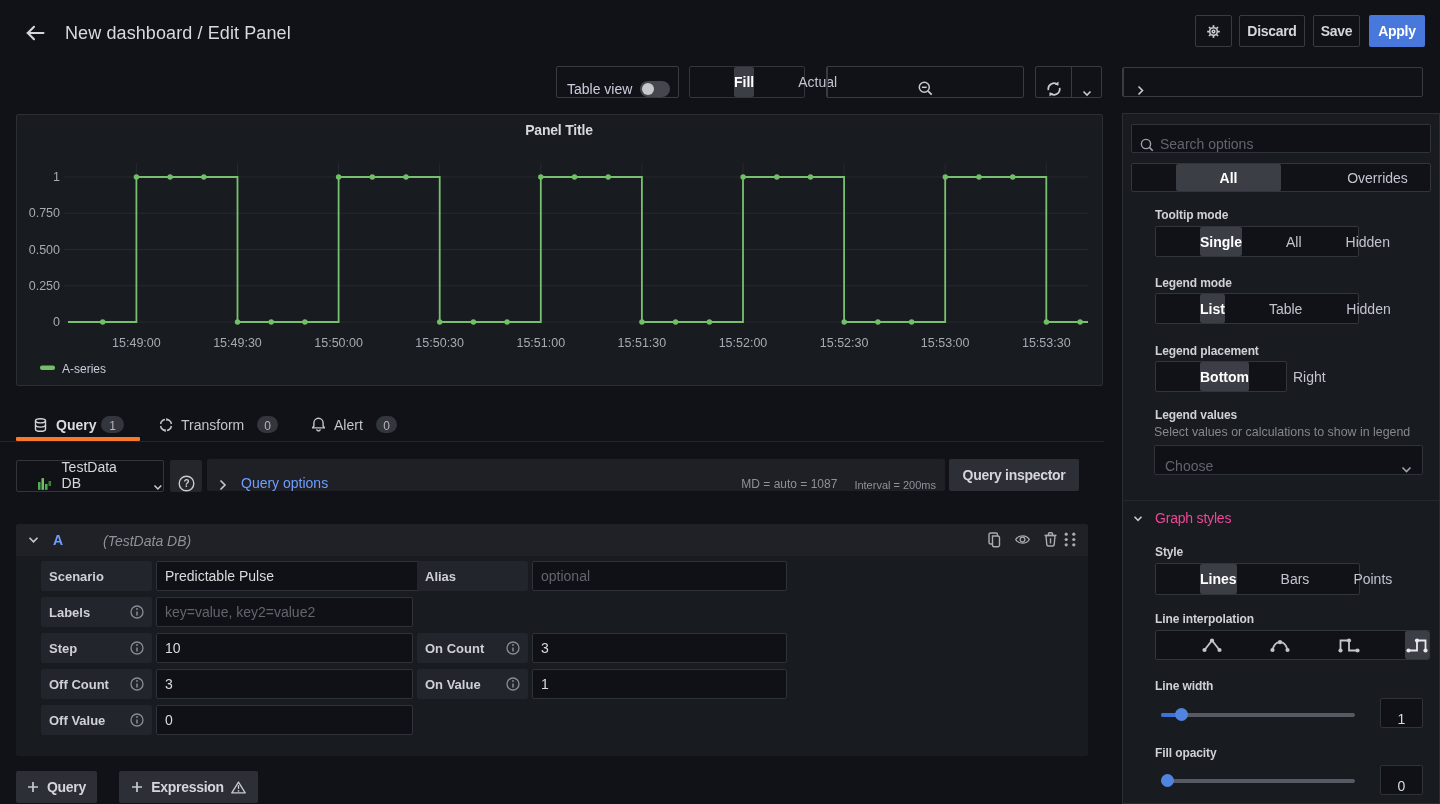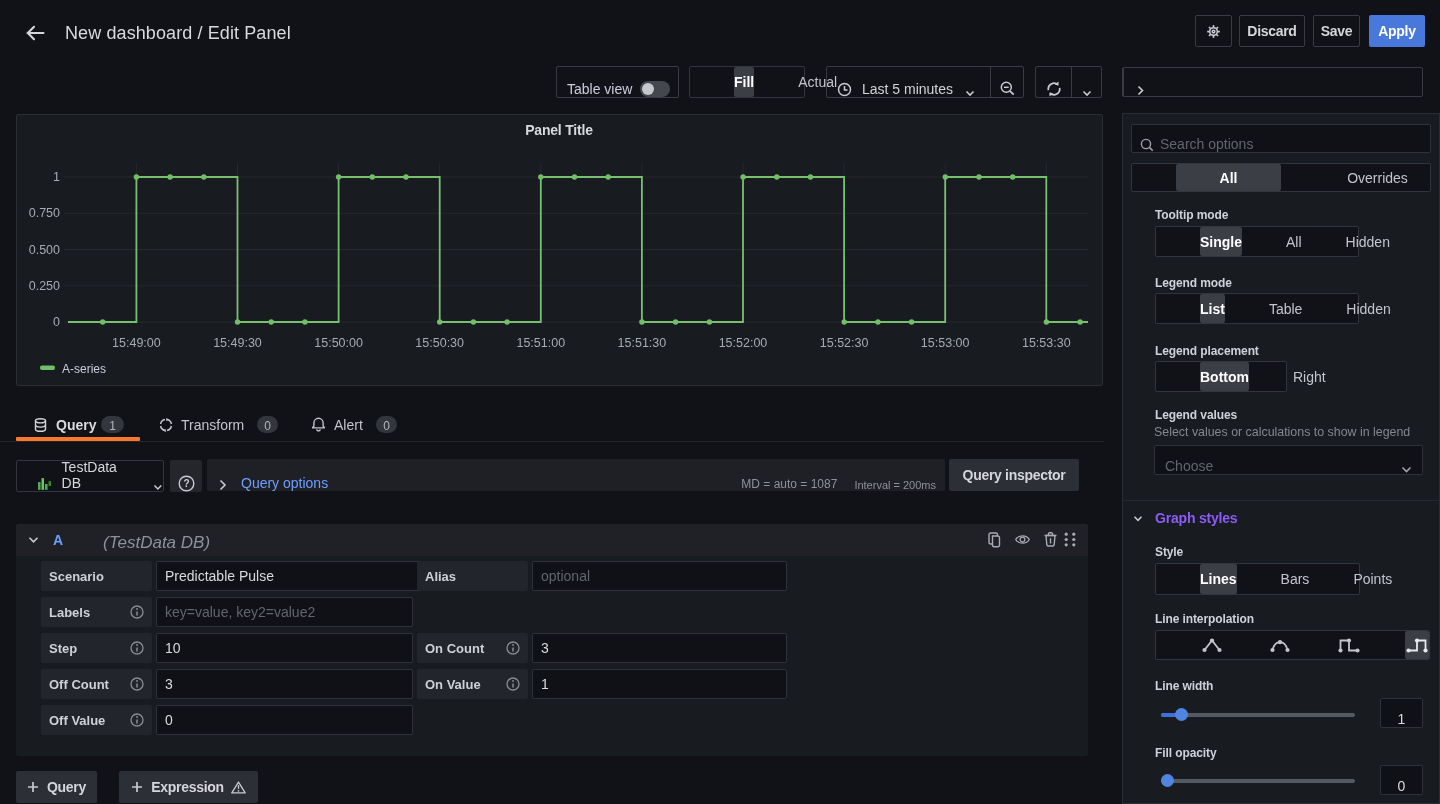--- a/index.html
+++ b/index.html
@@ -54,30 +54,20 @@
     <span style="position:absolute;left:2px;top:2px;width:12px;height:12px;border-radius:50%;background:#c7c8cc"></span>
   </span>
 </div>
 
 <div class="seg-box" style="left:689px;top:66px;width:116px;height:32px">
   <div class="seg on" style="width:54px">Fill</div>
   <div class="seg" style="width:60px">Actual</div>
 </div>
 
 <div class="a flex" style="left:826px;top:66px;width:198px;height:32px;border:1px solid #393b42;border-radius:2px">
-  <div class="flex" style="width:163px;height:100%;padding-left:10px">
-    <svg width="15" height="15" viewBox="-7.5 -7.5 15 15">
-      <circle r="6" stroke="#c9cad1" stroke-width="1.5" fill="none"></circle>
-      <path d="M0,-3.4 V0.6 H3" stroke="#c9cad1" stroke-width="1.5" fill="none"></path>
-    </svg>
-    <span style="font-size:14px;color:#d2d3d8;margin-left:10px">Last 5 minutes</span>
-    <svg width="10" height="7" viewBox="0 0 10 7" style="margin-left:12px">
-        <path d="M1.5 1.5 L5 5 L8.5 1.5" stroke="#c9cad1" stroke-width="1.6" fill="none"></path>
-      </svg>
-  </div>
   <div class="flex" style="flex:1;height:100%;border-left:1px solid #393b42;justify-content:center">
     <svg width="17" height="17" viewBox="-8.5 -8.5 17 17">
       <circle cx="-1.2" cy="-1.2" r="5" stroke="#c9cad1" stroke-width="1.5" fill="none"></circle>
       <line x1="2.6" y1="2.6" x2="6.2" y2="6.2" stroke="#c9cad1" stroke-width="1.8"></line>
       <line x1="-3.6" y1="-1.2" x2="1.2" y2="-1.2" stroke="#c9cad1" stroke-width="1.5"></line>
     </svg>
   </div>
 </div>
 
 <div class="a flex" style="left:1035px;top:66px;width:67px;height:32px;border:1px solid #393b42;border-radius:2px">
@@ -228,21 +218,21 @@
   <span style="margin-left:auto;font-size:12px;color:#8e9199">MD = auto = 1087</span>
   <span style="margin-left:17px;font-size:11px;color:#8e9199">Interval = 200ms</span>
 </div>
 <div class="btn btn-f" style="left:949px;top:459px;width:130px">Query inspector</div>
 
 <div class="a" style="left:16px;top:524px;width:1072px;height:32px;background:#1f2126;border-radius:2px 2px 0 0"></div>
 <svg class="a" style="left:28px;top:536px" width="11" height="8" viewBox="0 0 11 8">
     <path d="M1.5 1.8 L5.5 5.8 L9.5 1.8" stroke="#c9cad1" stroke-width="1.6" fill="none"></path>
   </svg>
 <div class="a" style="left:53px;top:532px;font-size:14px;font-weight:700;color:#6e9fff">A</div>
-<div class="a" style="left:103px;top:533px;font-size:17px;font-style:italic;color:#8e9199">(TestData DB)</div>
+<div class="a" style="left:103px;top:533px;font-size:14px;font-style:italic;color:#8e9199">(TestData DB)</div>
 <svg class="a" style="left:988px;top:532px" width="14" height="16" viewBox="0 0 14 16">
   <g stroke="#a9abb3" stroke-width="1.4" fill="none">
     <rect x="1" y="1" width="8.5" height="11" rx="1.5"></rect>
     <path d="M4.5,4 h5.2 a1.8,1.8 0 0 1 1.8,1.8 V13 a1.8,1.8 0 0 1 -1.8,1.8 H6.3 a1.8,1.8 0 0 1 -1.8,-1.8 Z" fill="#1f2126"></path>
   </g>
 </svg>
 <svg class="a" style="left:1015px;top:533px" width="15" height="13" viewBox="-7.5 -6.5 15 13">
   <path d="M-6.8,0 C-4,-4.9 4,-4.9 6.8,0 C4,4.9 -4,4.9 -6.8,0 Z" stroke="#a9abb3" stroke-width="1.3" fill="none"></path>
   <circle r="2.4" stroke="#a9abb3" stroke-width="1.3" fill="none"></circle>
 </svg>
@@ -397,21 +387,21 @@
   <span style="font-size:14px;color:#62656d">Choose</span>
   <svg width="11" height="8" viewBox="0 0 11 8">
       <path d="M1.5 1.5 L5.5 5.5 L9.5 1.5" stroke="#9fa2a9" stroke-width="1.6" fill="none"></path>
     </svg>
 </div>
 
 <div class="a" style="left:1123px;top:500px;width:316px;height:1px;background:#26282f"></div>
 <svg class="a" style="left:1133px;top:515px" width="10" height="8" viewBox="0 0 10 8">
     <path d="M1.5 1.8 L5 5.3 L8.5 1.8" stroke="#c9cad1" stroke-width="1.6" fill="none"></path>
   </svg>
-<div class="a" style="left:1155px;top:510px;font-size:14px;font-weight:700;letter-spacing:-.2px;color:#8b5cf6">Graph styles</div>
+<div class="a" style="left:1155px;top:510px;font-size:14px;font-weight:400;letter-spacing:-.2px;color:#ec4899">Graph styles</div>
 
 <div class="slbl" style="left:1155px;top:545px">Style</div>
 <div class="seg-box" style="left:1155px;top:563px;width:205px;height:32px">
   <div class="seg on" style="width:67px">Lines</div>
   <div class="seg" style="width:61px">Bars</div>
   <div class="seg" style="flex:1">Points</div>
 </div>
 
 <div class="slbl" style="left:1155px;top:612px">Line interpolation</div>
 <div class="seg-box" style="left:1155px;top:630px;width:275px;height:30px">

